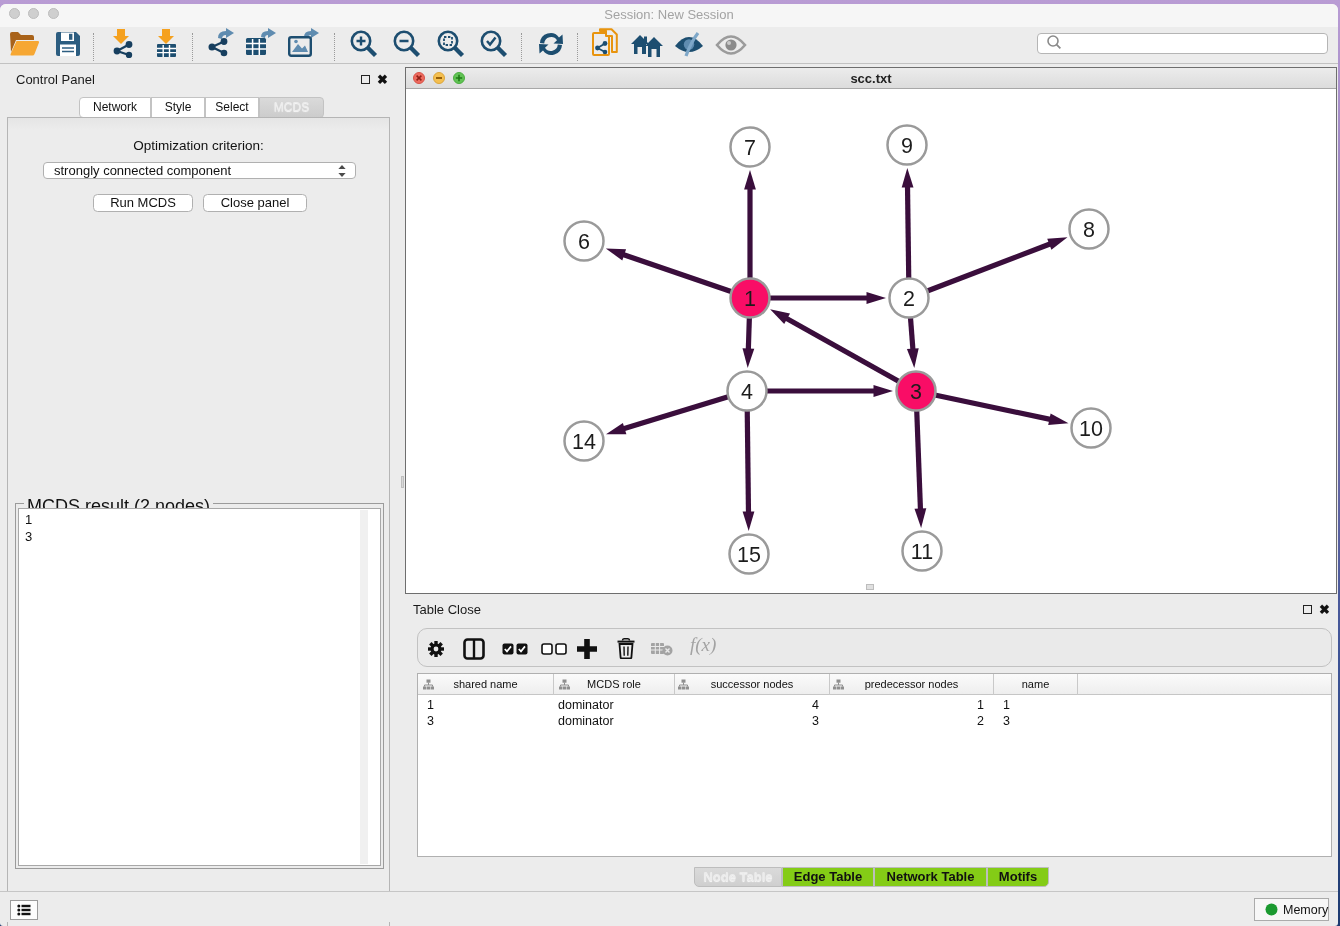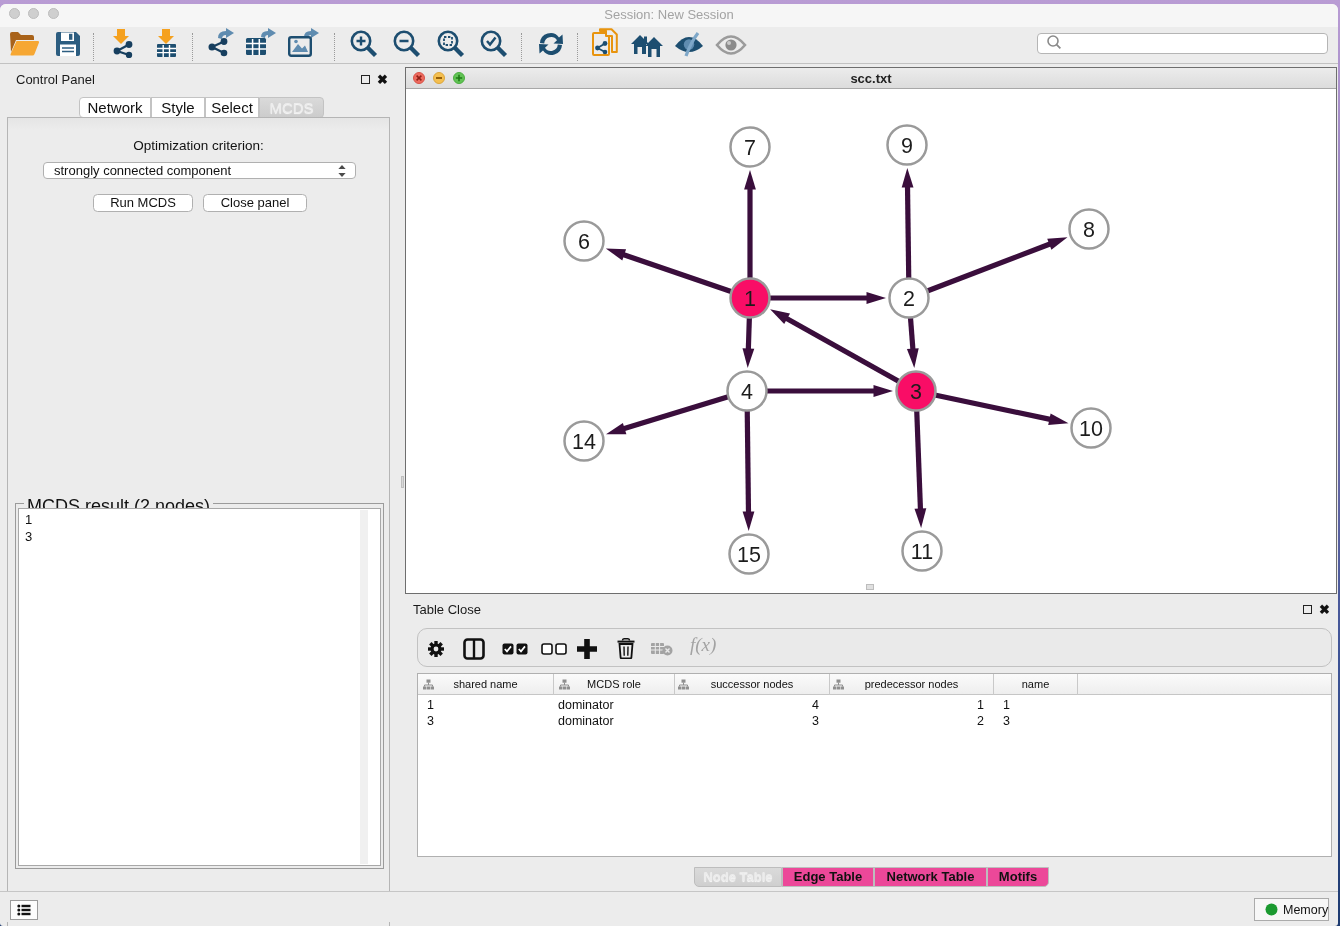--- a/index.html
+++ b/index.html
@@ -12,21 +12,21 @@
 .toolbar { position:absolute; left:0; top:23px; width:100%; height:37px; background:#ececec; border-bottom:1px solid #c2c2c2; }
 .tsep { position:absolute; top:6px; height:28px; width:0; border-left:1px dotted #9a9a9a; }
 .searchbox { position:absolute; left:1037px; top:6px; width:291px; height:21px; background:#fff; border:1px solid #b5b5b5; border-radius:4px; }
 .main { position:absolute; left:0; top:60px; width:100%; height:827px; }
 
 .cpanel { position:absolute; left:0; top:0; width:400px; height:827px; }
 .phead { font-size:13px; color:#1a1a1a; }
 .pbtn-sq { position:absolute; width:9px; height:9px; border:1.5px solid #222; }
 .pbtn-x { position:absolute; font-size:13px; font-weight:bold; color:#111; line-height:11px; }
 .tabs { position:absolute; }
-.tab { position:absolute; top:0; height:21px; background:#fff; border:1px solid #c3c3c3; font-size:15px; color:#111; text-align:center; line-height:19px; }
+.tab { position:absolute; top:0; height:21px; background:#fff; border:1px solid #c3c3c3; font-size:12px; color:#111; text-align:center; line-height:19px; }
 .innerpanel { position:absolute; left:7px; top:53px; width:383px; height:874px; border:1px solid #b5b5b5; background:linear-gradient(180deg,#e5e5e5 0,#ececec 12px); }
 .combo { position:absolute; left:35px; top:44px; width:313px; height:17px; background:#fff; border:1px solid #b0b0b0; border-radius:4px; font-size:13px; color:#111; line-height:15px; padding-left:10px; }
 .btn { position:absolute; top:76px; height:18px; background:#fff; border:1px solid #b0b0b0; border-radius:4.5px; font-size:13px; color:#111; text-align:center; line-height:16px; }
 .fieldset { position:absolute; left:7px; top:385px; width:369px; height:366px; border:1px solid #9b9b9b; }
 .legend { position:absolute; left:8px; top:-8px; background:#ececec; padding:0 3px; font-size:18px; color:#111; }
 .resultbox { position:absolute; left:2px; top:4px; width:363px; height:358px; background:#fff; border:1px solid #a8a8a8; font-size:13px; color:#111; line-height:17px; padding:2px 0 0 6px; }
 .vsb { position:absolute; right:12px; top:1px; bottom:1px; width:8px; background:#f0f0f0; }
 
 .vsplit { position:absolute; left:400px; top:0; width:5px; height:827px; background:#ececec; }
 
@@ -36,21 +36,21 @@
 .netname { position:absolute; top:3px; width:100%; text-align:center; font-size:13px; font-weight:bold; color:#222; }
 .canvas { position:absolute; left:0; top:21px; width:930px; height:501px; background:#fff; }
 
 .tpanel { position:absolute; left:405px; top:534px; width:933px; height:294px; }
 .ttoolbar { position:absolute; left:12px; top:30px; width:915px; height:39px; border:1px solid #c2c2c2; border-radius:10px; background:#eaeaea; }
 .tablebox { position:absolute; left:12px; top:75px; width:915px; height:184px; background:#fff; border:1px solid #b0b0b0; }
 .thead { position:absolute; left:0; top:0; width:100%; height:21px; background:linear-gradient(180deg,#fbfbfb,#eee); border-bottom:1px solid #c6c6c6; }
 .th { position:absolute; top:0; height:21px; font-size:11px; color:#111; text-align:center; line-height:21px; border-right:1px solid #c9c9c9; }
 .trow { position:absolute; font-size:12.5px; color:#111; height:16px; line-height:16px; }
 .btabs { position:absolute; top:269px; height:20px; }
-.btab { position:absolute; top:0; height:20px; background:#ec4899; border:1px solid #bdbdbd; font-size:13px; font-weight:bold; color:#111; text-align:center; line-height:18px; }
+.btab { position:absolute; top:0; height:20px; background:#84cc16; border:1px solid #bdbdbd; font-size:13px; font-weight:bold; color:#111; text-align:center; line-height:18px; }
 
 .statusbar { position:absolute; left:0; top:887px; width:100%; height:31px; border-top:1px solid #c6c6c6; background:#ececec; }
 .listbtn { position:absolute; left:10px; top:8px; width:28px; height:20px; background:#fdfdfd; border:1px solid #9c9c9c; }
 .membtn { position:absolute; left:1254px; top:6px; width:75px; height:23px; background:#f7f7f7; border:1px solid #ababab; font-size:12.5px; color:#111; }
 </style>
 </head>
 <body>
 <div class="win">
 
   <div class="titlebar">

